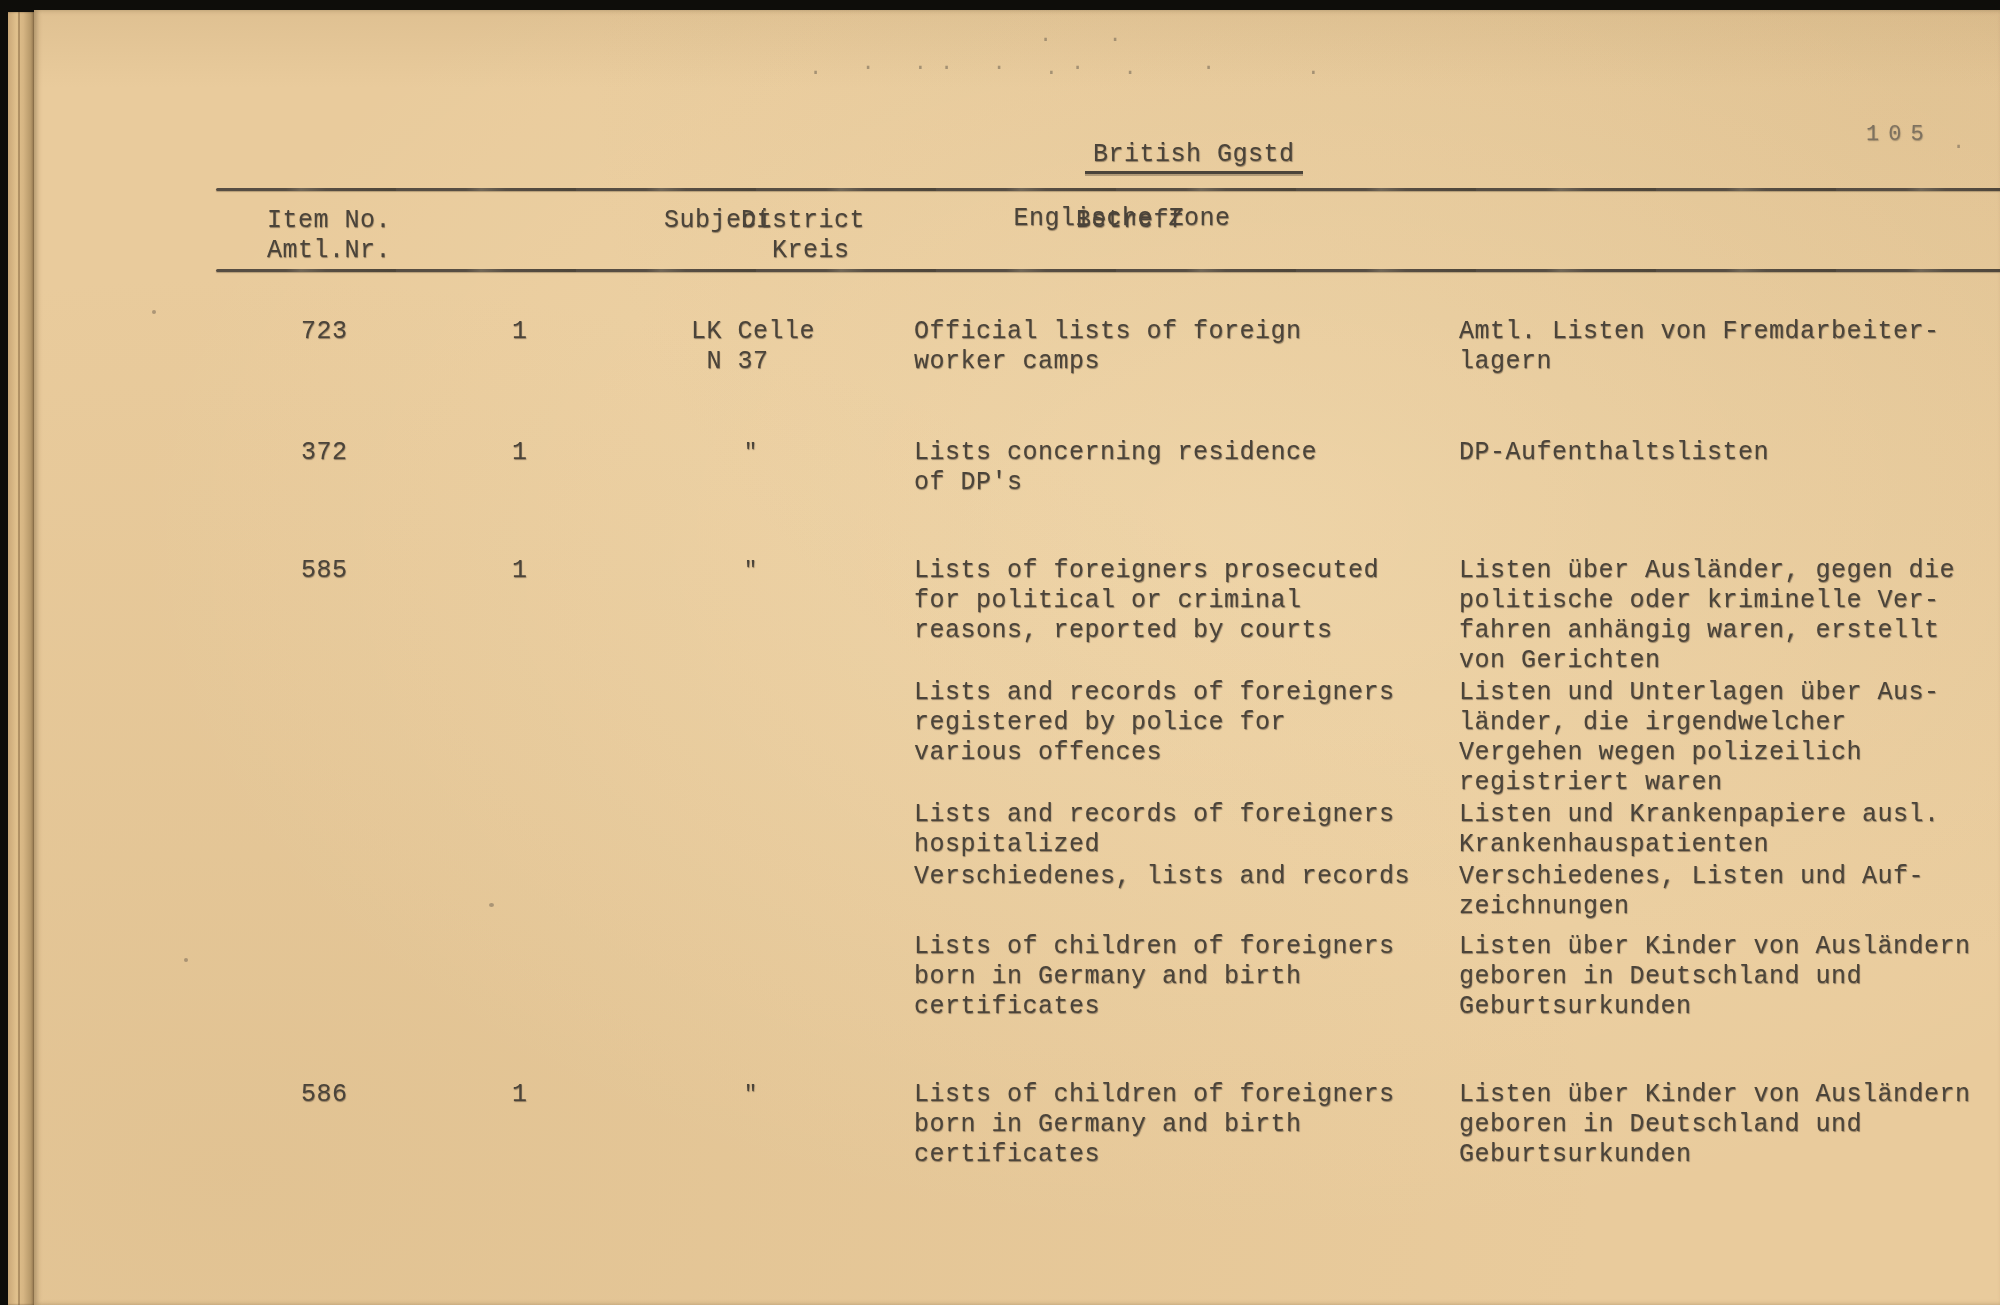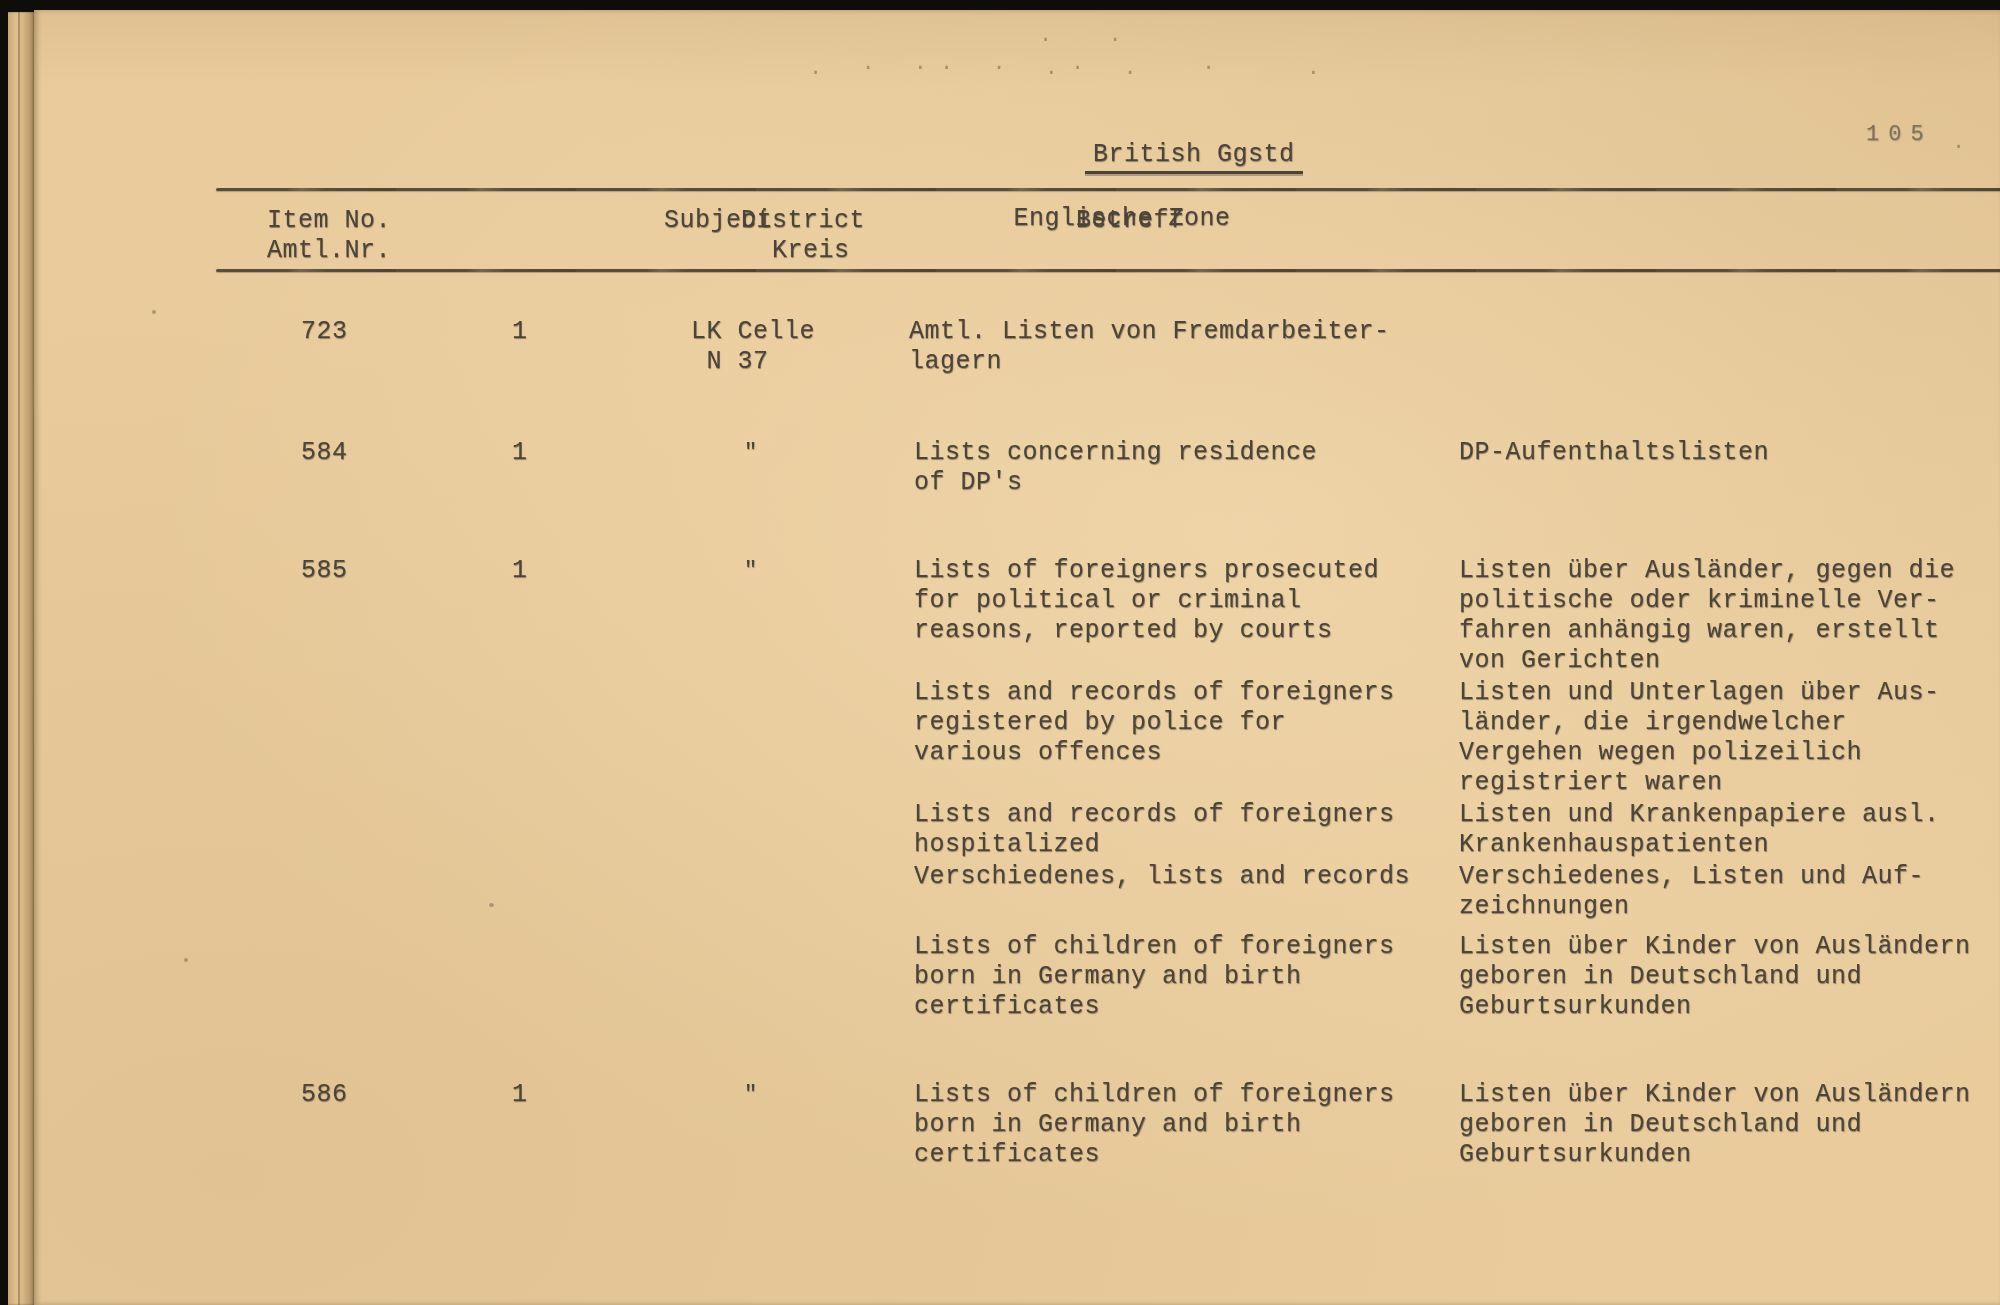--- a/index.html
+++ b/index.html
@@ -83,23 +83,24 @@
     <span class="artifact" style="left:1918px;top:125px;">·</span>
 
     <div class="table-wrap">
       <div class="rule"></div>
       <div class="header-row ink txt" id="header-row"><div class="cell h-item">Item No.
 Amtl.Nr.</div><div class="cell h-subject">Subject</div><div class="cell h-district">District
   Kreis</div><div class="cell h-betreff">Betreff</div></div>
       <div class="rule rule2"></div>
       <div id="rows">
           <div class="row ink txt row-583"><div class="cell c-item">723</div><div class="cell c-folder">1</div><div class="cell c-district">LK Celle
- N 37</div><div class="c-entries"><div class="entry"><div class="cell c-betreff">Amtl. Listen von Fremdarbeiter-
+ N 37</div><div class="c-entries"><div class="entry"><div class="cell c-subject">Official lists of foreign
+worker camps</div><div class="cell c-betreff">Amtl. Listen von Fremdarbeiter-
 lagern</div></div></div></div>
-          <div class="row ink txt row-584"><div class="cell c-item">584</div><div class="cell c-folder">1</div><div class="cell c-district ditto">"</div><div class="c-entries"><div class="entry"><div class="cell c-subject">Lists concerning residence
+          <div class="row ink txt row-584"><div class="cell c-item">372</div><div class="cell c-folder">1</div><div class="cell c-district ditto">"</div><div class="c-entries"><div class="entry"><div class="cell c-subject">Lists concerning residence
 of DP's</div><div class="cell c-betreff">DP-Aufenthaltslisten</div></div></div></div>
           <div class="row ink txt row-585"><div class="cell c-item">585</div><div class="cell c-folder">1</div><div class="cell c-district ditto">"</div><div class="c-entries"><div class="entry"><div class="cell c-subject">Lists of foreigners prosecuted
 for political or criminal
 reasons, reported by courts</div><div class="cell c-betreff">Listen über Ausländer, gegen die
 politische oder kriminelle Ver-
 fahren anhängig waren, erstellt
 von Gerichten</div></div><div class="entry"><div class="cell c-subject">Lists and records of foreigners
 registered by police for
 various offences</div><div class="cell c-betreff">Listen und Unterlagen über Aus-
 länder, die irgendwelcher

